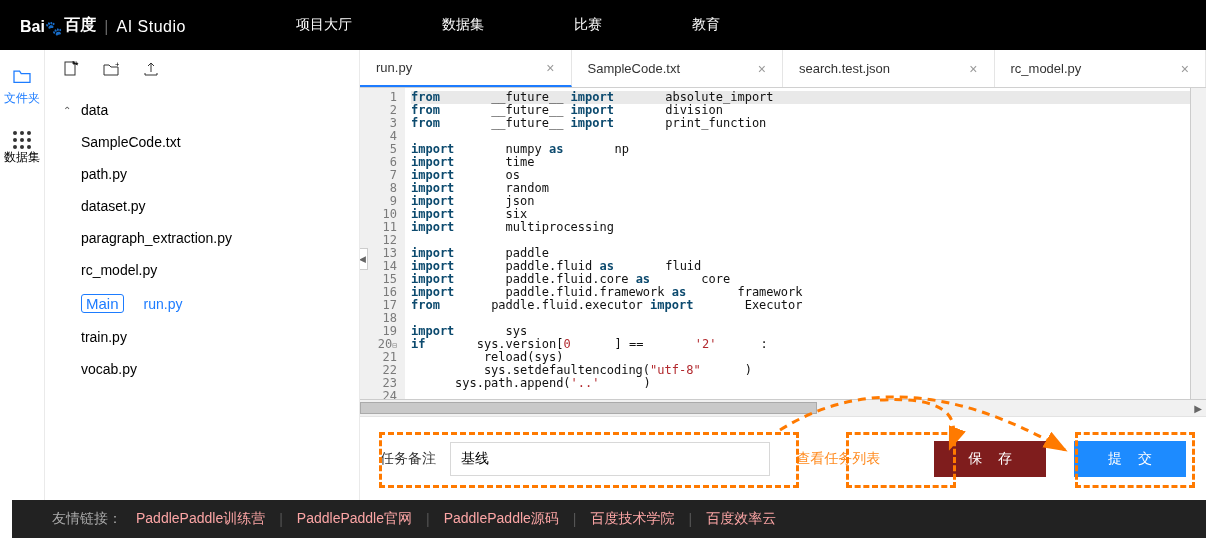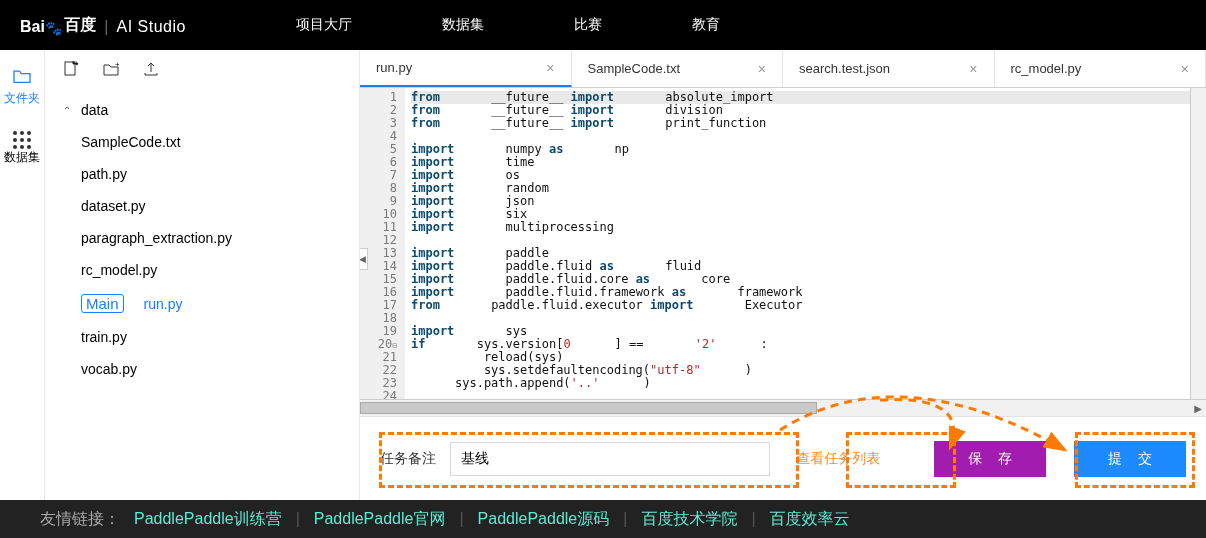--- a/index.html
+++ b/index.html
@@ -52,26 +52,26 @@
 .hscroll .thumb { position:absolute; left:0; top:2px; height:12px; width:54%; background:#c9c9c9; border:1px solid #aaa; }
 .hscroll .arrow { position:absolute; top:0; width:16px; height:16px; display:flex; align-items:center; justify-content:center; color:#666; font-size:10px; }
 .hscroll .arrow.l { left:0; }
 .hscroll .arrow.r { right:0; }
 .vscroll { width:16px; background:#f1f1f1; border-left:1px solid #ccc; }
 .bottom-bar { height:84px; border-top:1px solid #e3e3e3; display:flex; align-items:center; padding:0 20px; gap:14px; }
 .task-label { font-size:14px; color:#333; }
 .task-input { width:320px; height:34px; border:1px solid #d8d8d8; padding:0 10px; font-size:14px; }
 .view-tasks { margin-left:auto; color:#ff8a1e; font-size:14px; cursor:pointer; }
 .btn { height:36px; padding:0 28px; display:flex; align-items:center; justify-content:center; font-size:14px; letter-spacing:6px; text-indent:6px; cursor:pointer; }
-.btn-save { background:#a21caf; color:#fff; margin-left:40px; }
+.btn-save { background:#7f1d1d; color:#fff; margin-left:40px; }
 .btn-submit { background:#1d8bff; color:#fff; margin-left:14px; }
 .anno { position:absolute; border:3px dashed #ff7a00; pointer-events:none; }
 .arrow-svg { position:absolute; pointer-events:none; }
-.footer { position:absolute; bottom:0; left:0; right:0; height:38px; background:#222; color:#a9a9a9; font-size:16px; display:flex; align-items:center; padding:0 40px; gap:14px; }
-.footer a { color:#5eead4; text-decoration:none; }
+.footer { position:absolute; bottom:0; left:12px; right:0; height:38px; background:#222; color:#a9a9a9; font-size:14px; display:flex; align-items:center; padding:0 40px; gap:14px; }
+.footer a { color:#fca5a5; text-decoration:none; }
 .footer .sep { color:#555; }
 </style>
 </head>
 <body>
 
 <div class="topbar">
   <div class="logo">
     <span><b>Bai</b></span>
     <span class="logo-paw">🐾</span>
     <span><b>百度</b></span>

